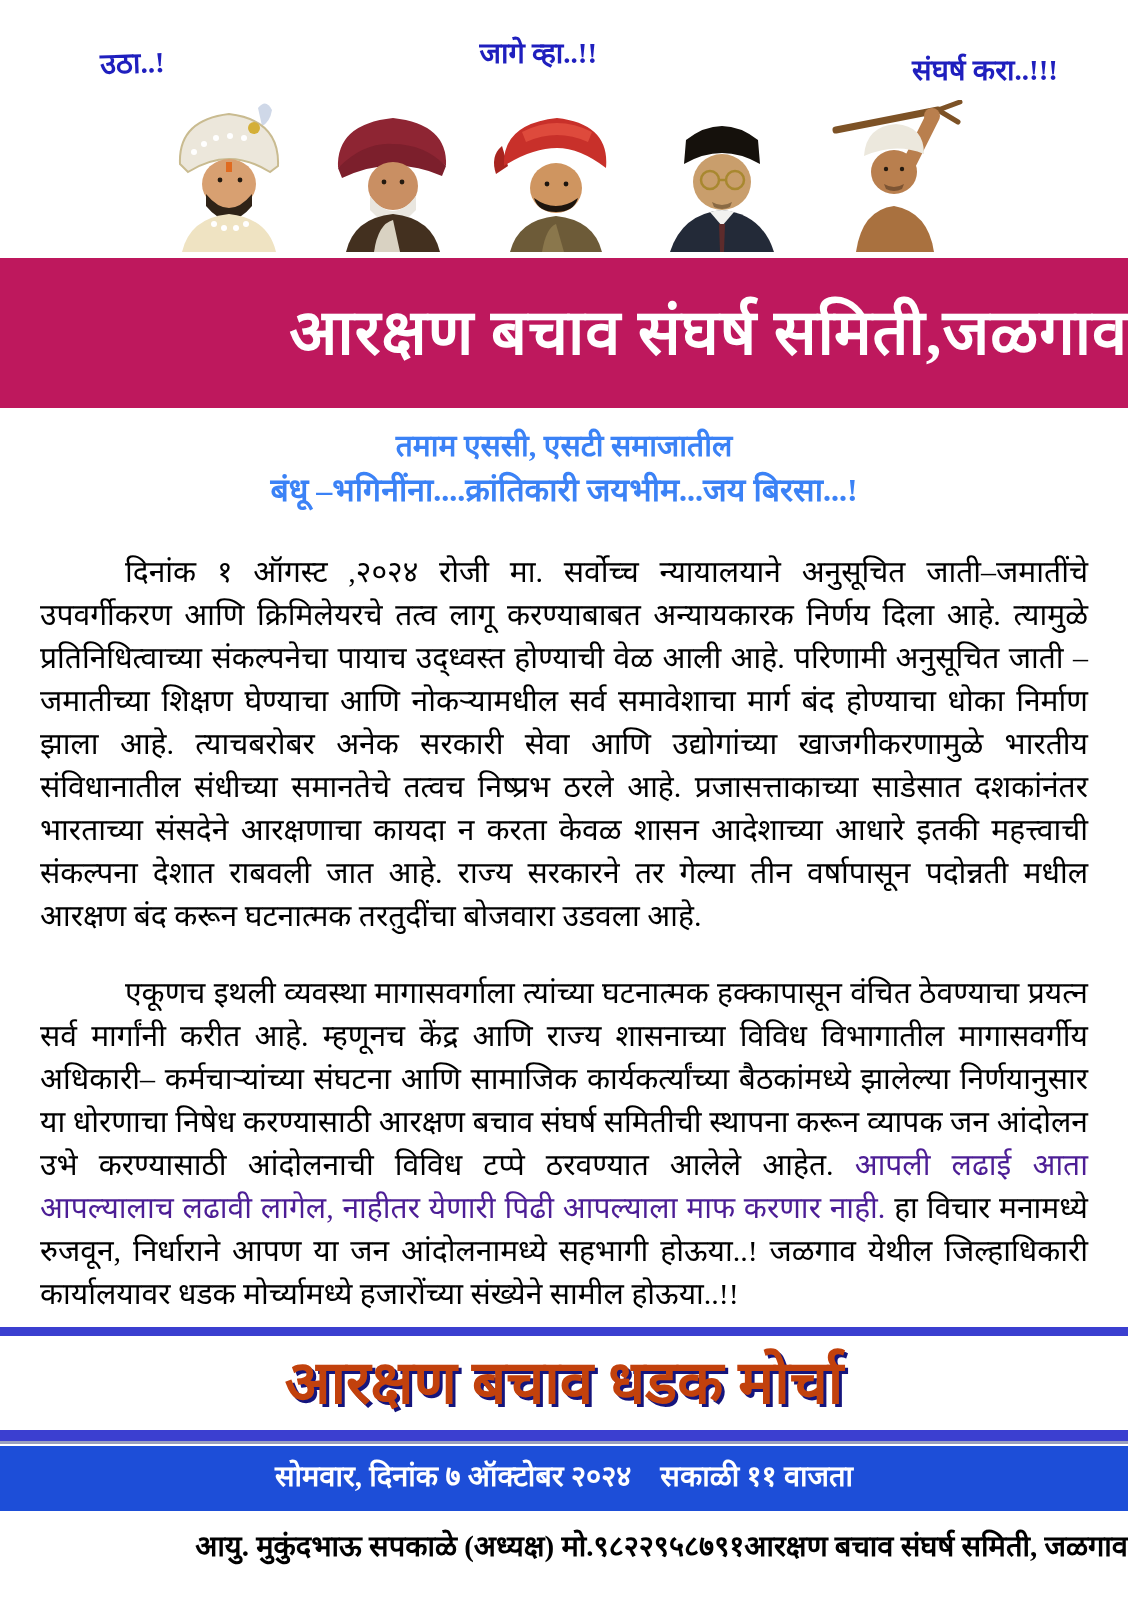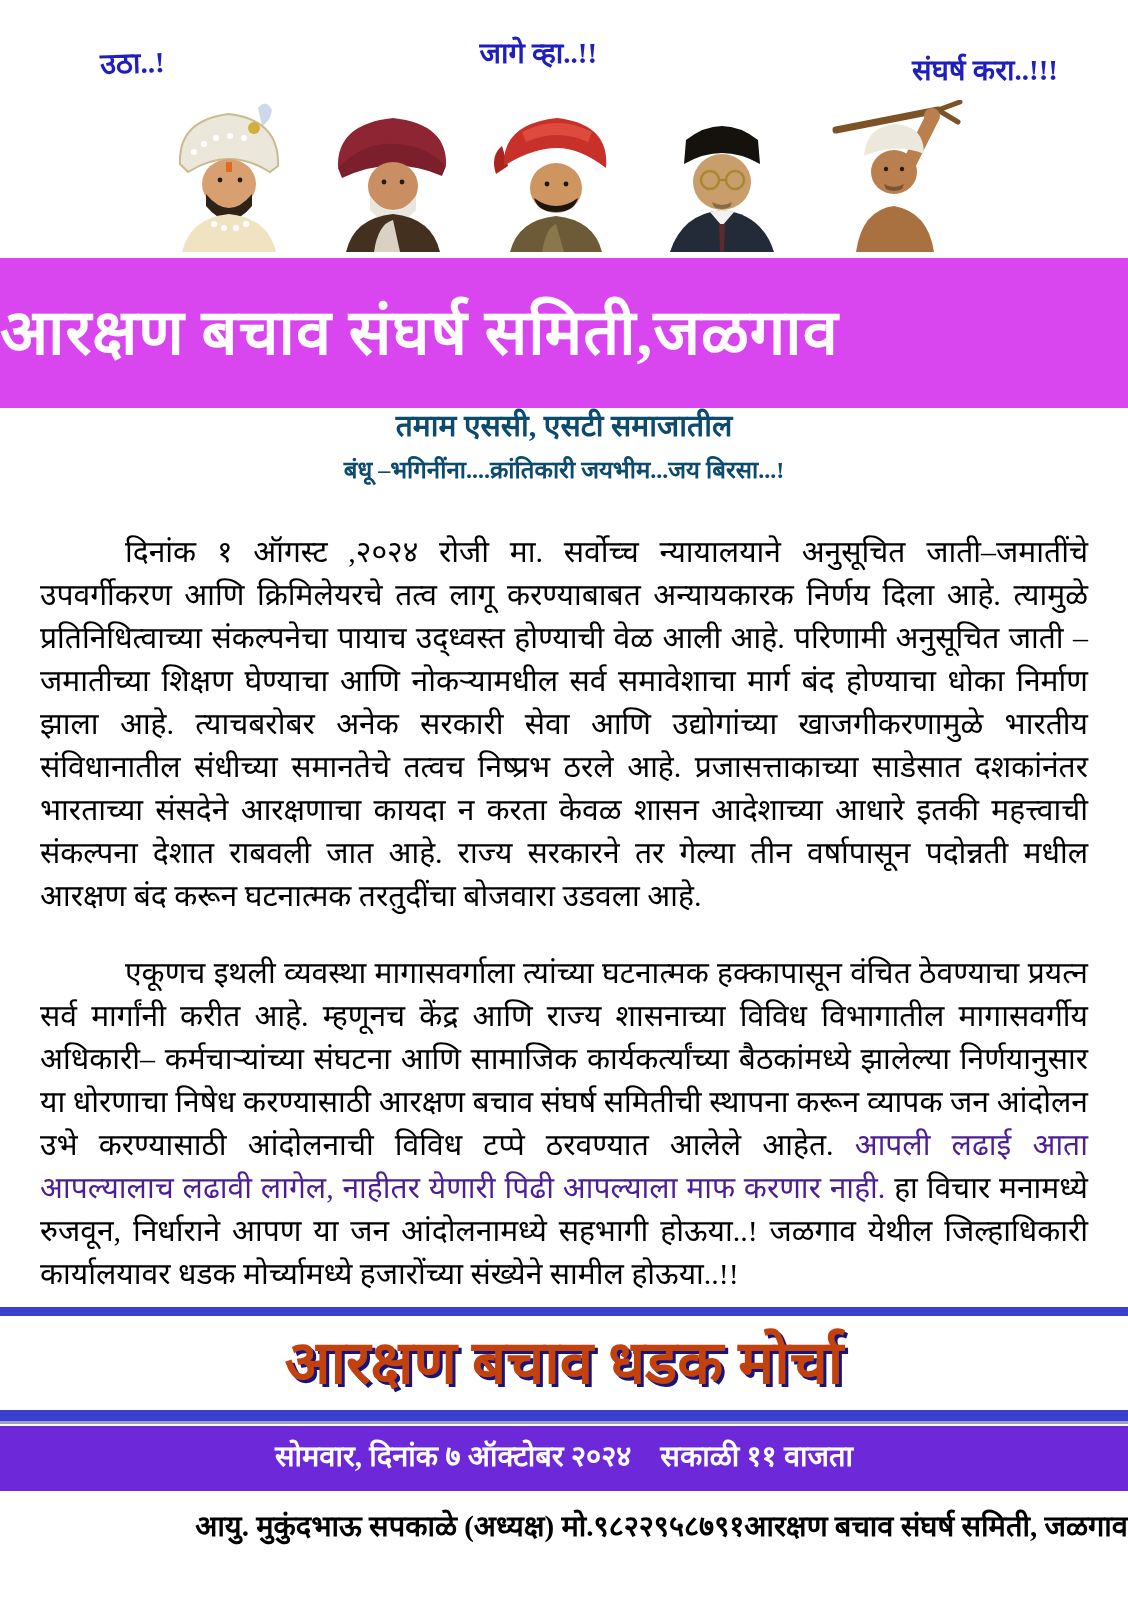--- a/index.html
+++ b/index.html
@@ -17,48 +17,48 @@
   .slogan.center{margin-top:4px;}
   .slogan.right{margin-top:21px;}
   
   .portraits{
     height:154px;display:flex;justify-content:center;align-items:flex-end;
     gap:4px;margin-top:10px;
   }
   .portrait{display:block;}
   
   .banner{
-    height:150px;background:#d946ef;display:flex;align-items:center;justify-content:flex-start;
+    height:150px;background:#be185d;display:flex;align-items:center;justify-content:flex-end;
     margin-top:6px;
   }
   .banner-title{
     color:#ffffff;font-size:63px;font-weight:bold;letter-spacing:1px;margin:0;line-height:1;
   }
   
-  .intro{text-align:center;color:#0c4a6e;font-weight:bold;}
+  .intro{text-align:center;color:#3b82f6;font-weight:bold;margin-top:20px;}
   .intro-line1{font-size:30px;line-height:36px;}
-  .intro-line2{font-size:24px;line-height:40px;margin-top:6px;}
+  .intro-line2{font-size:32px;line-height:40px;margin-top:6px;}
   
   .body-text{
     margin:40px 40px 0 40px;font-size:30px;line-height:43px;
     text-align:justify;font-weight:normal;color:#000000;
   }
   .para{text-indent:85px;margin:0;}
   .para + .para{margin-top:34px;}
   .highlight{color:#4c1d95;}
   
   .rule1{height:9px;background:#3b3fd0;margin-top:12px;}
   .march-title{
     text-align:center;font-size:60px;font-weight:bold;color:#c2410c;
     text-shadow:3px 3px 0 #15157d;margin:14px 0 14px 0;line-height:1.1;
   }
   .rule2{height:11px;background:#3b3fd0;border-bottom:3px solid #9aa0c0;}
   
   .band{
-    background:#6d28d9;color:#ffffff;text-align:center;font-weight:bold;
+    background:#1d4ed8;color:#ffffff;text-align:center;font-weight:bold;
     margin-top:2px;padding:12px 10px 16px 10px;
   }
   .band-line1{font-size:29px;line-height:37px;white-space:pre-wrap;}
   .band-line2{font-size:29px;line-height:37px;margin-top:4px;}
   
   .contact{
     text-align:right;font-size:29px;font-weight:bold;color:#000;margin-top:14px;
   }
 </style>
 </head>

